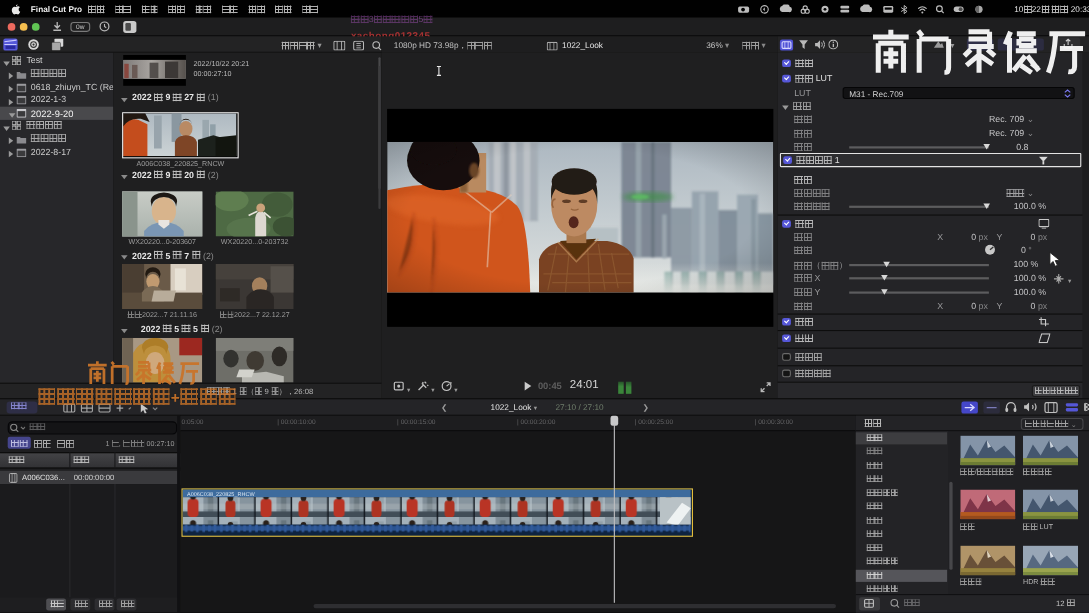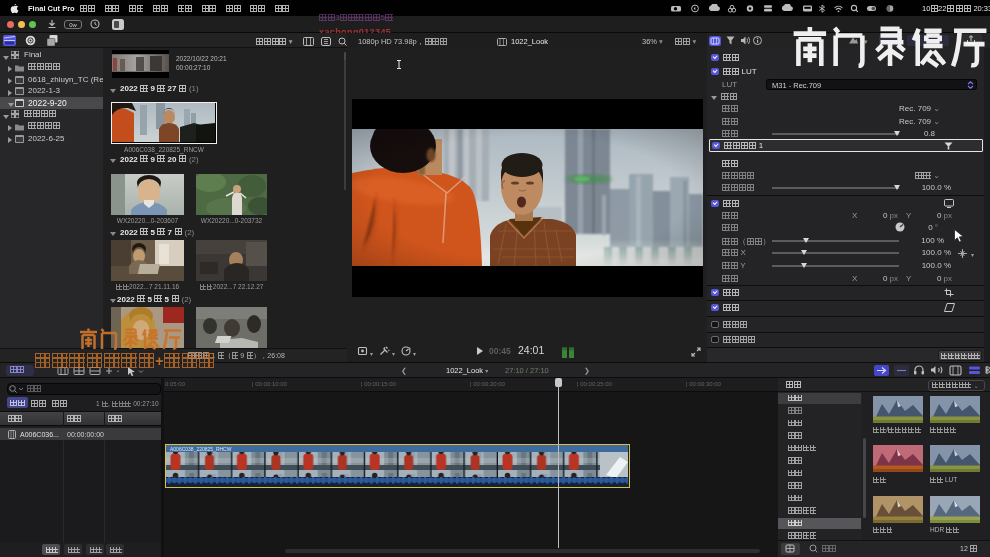--- a/index.html
+++ b/index.html
@@ -158,21 +158,21 @@
 <div id="sidebar">
 <div class="ab" style="left:0;top:97px;width:103px;height:12px;background:#49494c"></div>
 
 <div class="ab" style="left:3px;top:53px"><span class="tri-d"></span></div>
 <div class="ab" style="left:11px;top:51px;width:8px;height:8px"><svg width="8" height="8">
           <rect x="0" y="0" width="3.4" height="3.4" fill="none" stroke="#b8b8b8" stroke-width="1"></rect>
           <rect x="4.6" y="0" width="3.4" height="3.4" fill="none" stroke="#b8b8b8" stroke-width="1"></rect>
           <rect x="0" y="4.6" width="3.4" height="3.4" fill="none" stroke="#b8b8b8" stroke-width="1"></rect>
           <rect x="4.6" y="4.6" width="3.4" height="3.4" fill="none" stroke="#b8b8b8" stroke-width="1"></rect>
         </svg></div>
-<div class="ab" style="left:24px;top:50px;font-size:8px;color:#d2d2d2">Final</div>
+<div class="ab" style="left:24px;top:50px;font-size:8px;color:#d2d2d2">Test</div>
 
 <div class="ab" style="left:8px;top:65px"><span class="tri-r"></span></div>
 <div class="ab" style="left:15px;top:63.5px;width:9px;height:8px"><svg width="9" height="8">
           <path d="M0 1.5h3l1 1h5v5H0z" fill="#8a8a8e"></path>
         </svg></div>
 <div class="ab row" style="left:28px;top:62.5px;font-size:8px;color:#cccccc"><s></s><s></s><s></s><s></s></div>
 
 <div class="ab" style="left:8px;top:77px"><span class="tri-r"></span></div>
 <div class="ab" style="left:15px;top:75.5px;width:9px;height:8px"><svg width="9" height="8">
           <rect x="0" y="0" width="9" height="8" rx="1" fill="#9a9a9e"></rect>
@@ -207,21 +207,21 @@
 <div class="ab" style="left:15px;top:122.5px;width:9px;height:8px"><svg width="9" height="8">
           <path d="M0 1.5h3l1 1h5v5H0z" fill="#8a8a8e"></path>
         </svg></div>
 <div class="ab row" style="left:28px;top:121.5px;font-size:8px;color:#cccccc"><s></s><s></s><s></s><s></s></div>
 
 <div class="ab" style="left:8px;top:136px"><span class="tri-r"></span></div>
 <div class="ab" style="left:15px;top:134.5px;width:9px;height:8px"><svg width="9" height="8">
           <rect x="0" y="0" width="9" height="8" rx="1" fill="#9a9a9e"></rect>
           <rect x="1" y="2" width="7" height="5" fill="#3a3a3c"></rect>
         </svg></div>
-<div class="ab" style="left:28px;top:133.5px;font-size:8px;color:#cccccc">2022-6-25</div>
+<div class="ab" style="left:28px;top:133.5px;font-size:8px;color:#cccccc">2022-8-17</div>
 </div>
 
 <div class="ab" style="left:103px;top:48px;width:244px;height:300px;background:#1f1f20"></div>
 <div id="browser">
 
 <div class="ab" style="left:112px;top:50px;width:57px;height:28px;background:#000">
 <svg width="57" height="28">
           <rect x="0" y="4.5" width="57" height="17" fill="#98989a"></rect>
           <rect x="0" y="4.5" width="57" height="17" fill="url(#bg1)"></rect>
           <defs>
@@ -318,21 +318,21 @@
           <rect x="0" y="0" width="71" height="14" fill="#46413c"></rect>
           <rect x="50" y="2" width="21" height="24" fill="#55504a"></rect>
           <ellipse cx="40" cy="20" rx="7" ry="8" fill="#b08860" opacity=".9"></ellipse>
           <path d="M28 41V30q5-7 13-7t12 7v11z" fill="#2a2624"></path>
           <rect x="4" y="22" width="18" height="12" fill="#2e2a26"></rect>
         </svg></div>
 <div class="ab row" style="left:111px;top:283px;width:73px;text-align:center;font-size:6.5px;color:#9c9c9c"><s></s><s></s>2022...7 21.11.16</div>
 <div class="ab row" style="left:196px;top:283px;width:71px;text-align:center;font-size:6.5px;color:#9c9c9c"><s></s><s></s>2022...7 22.12.27</div>
 
 <div class="ab" style="left:110px;top:296px"><span class="tri-d" style="border-top-color:#8a8a8a"></span></div>
-<div class="ab row" style="left:117px;top:294.5px;font-size:8px;font-weight:bold;color:#e8e8e8">2022 <s></s> 5 <s></s> 5 <s></s>&nbsp;<span style="color:#8a8a8a;font-weight:normal">(2)</span></div>
+<div class="ab row" style="left:128px;top:294.5px;font-size:8px;font-weight:bold;color:#e8e8e8">2022 <s></s> 5 <s></s> 5 <s></s>&nbsp;<span style="color:#8a8a8a;font-weight:normal">(2)</span></div>
 
 <div class="ab" style="left:111px;top:307px;width:73px;height:41px;overflow:hidden">
 <svg width="73" height="41">
           <rect width="73" height="41" fill="#a89884"></rect>
           <rect x="52" y="0" width="21" height="16" fill="#9c2820"></rect>
           <path d="M10 41V14Q16 2 30 4q14 2 14 16v21z" fill="#bd8f3c"></path>
           <ellipse cx="30" cy="23" rx="8.5" ry="10" fill="#cfa87c"></ellipse>
           <path d="M20 15a10 8 0 0 1 20 0l2-6a12 9 0 0 0-24 0z" fill="#ad7d28"></path>
           <rect x="0" y="0" width="10" height="41" fill="#6f6353"></rect>
         </svg></div>

